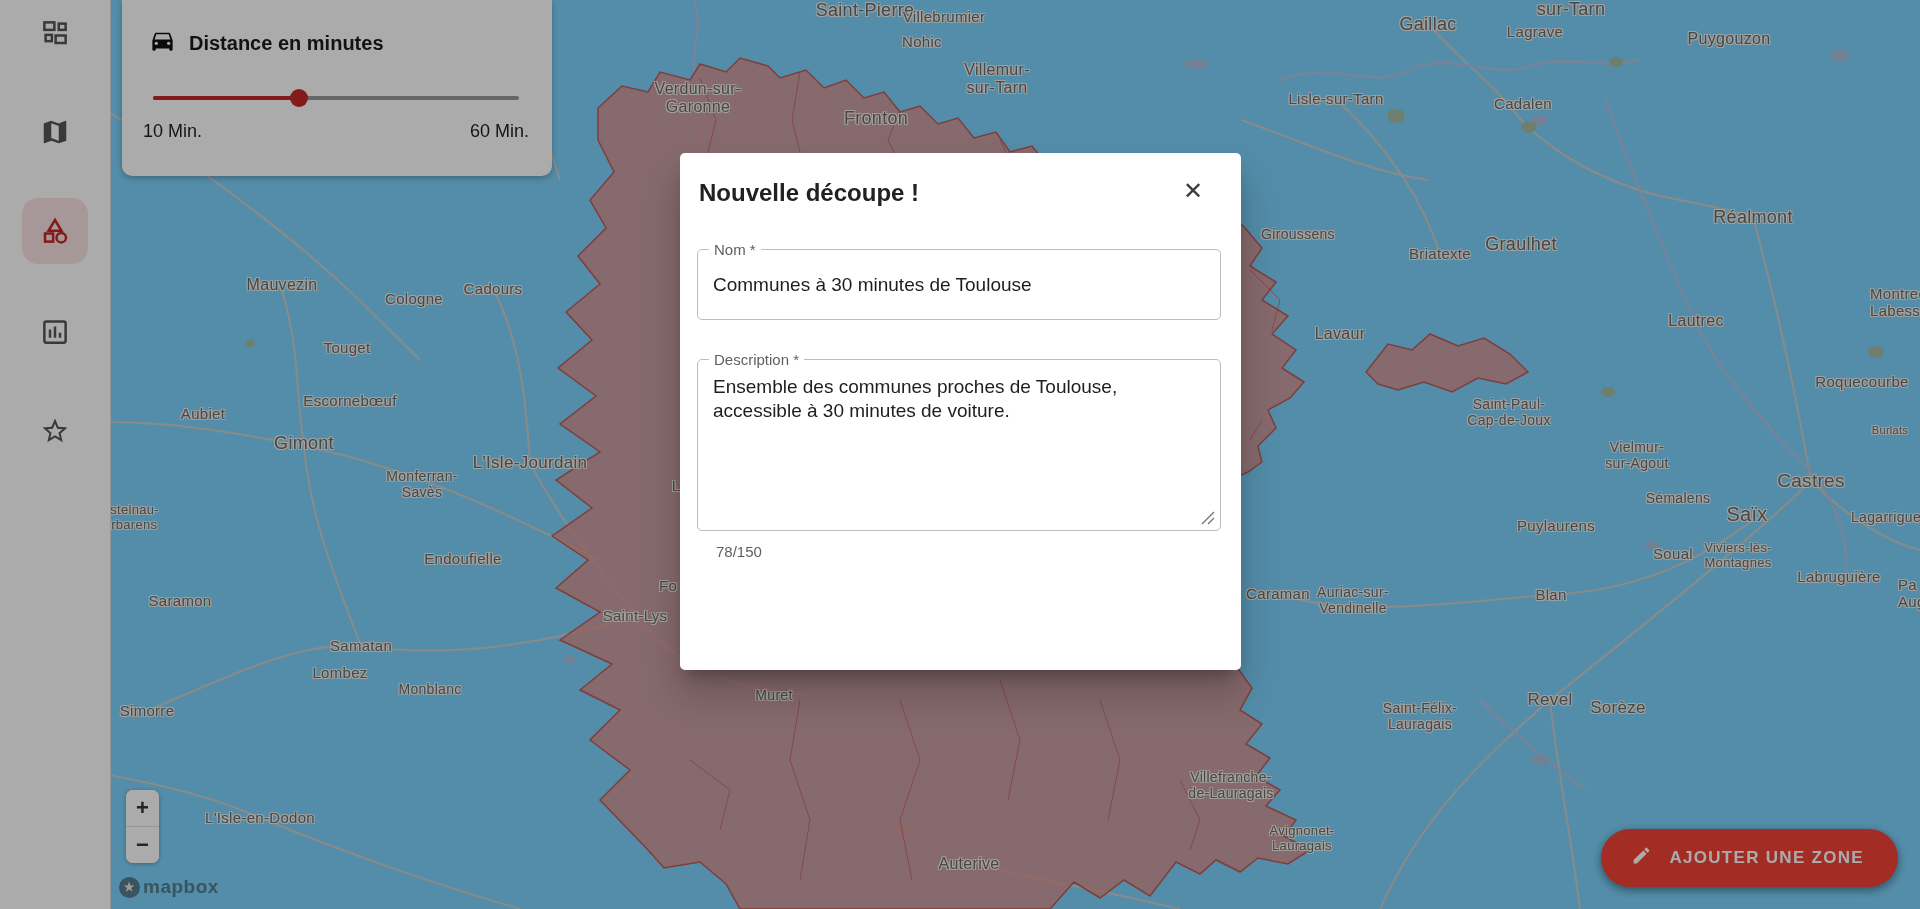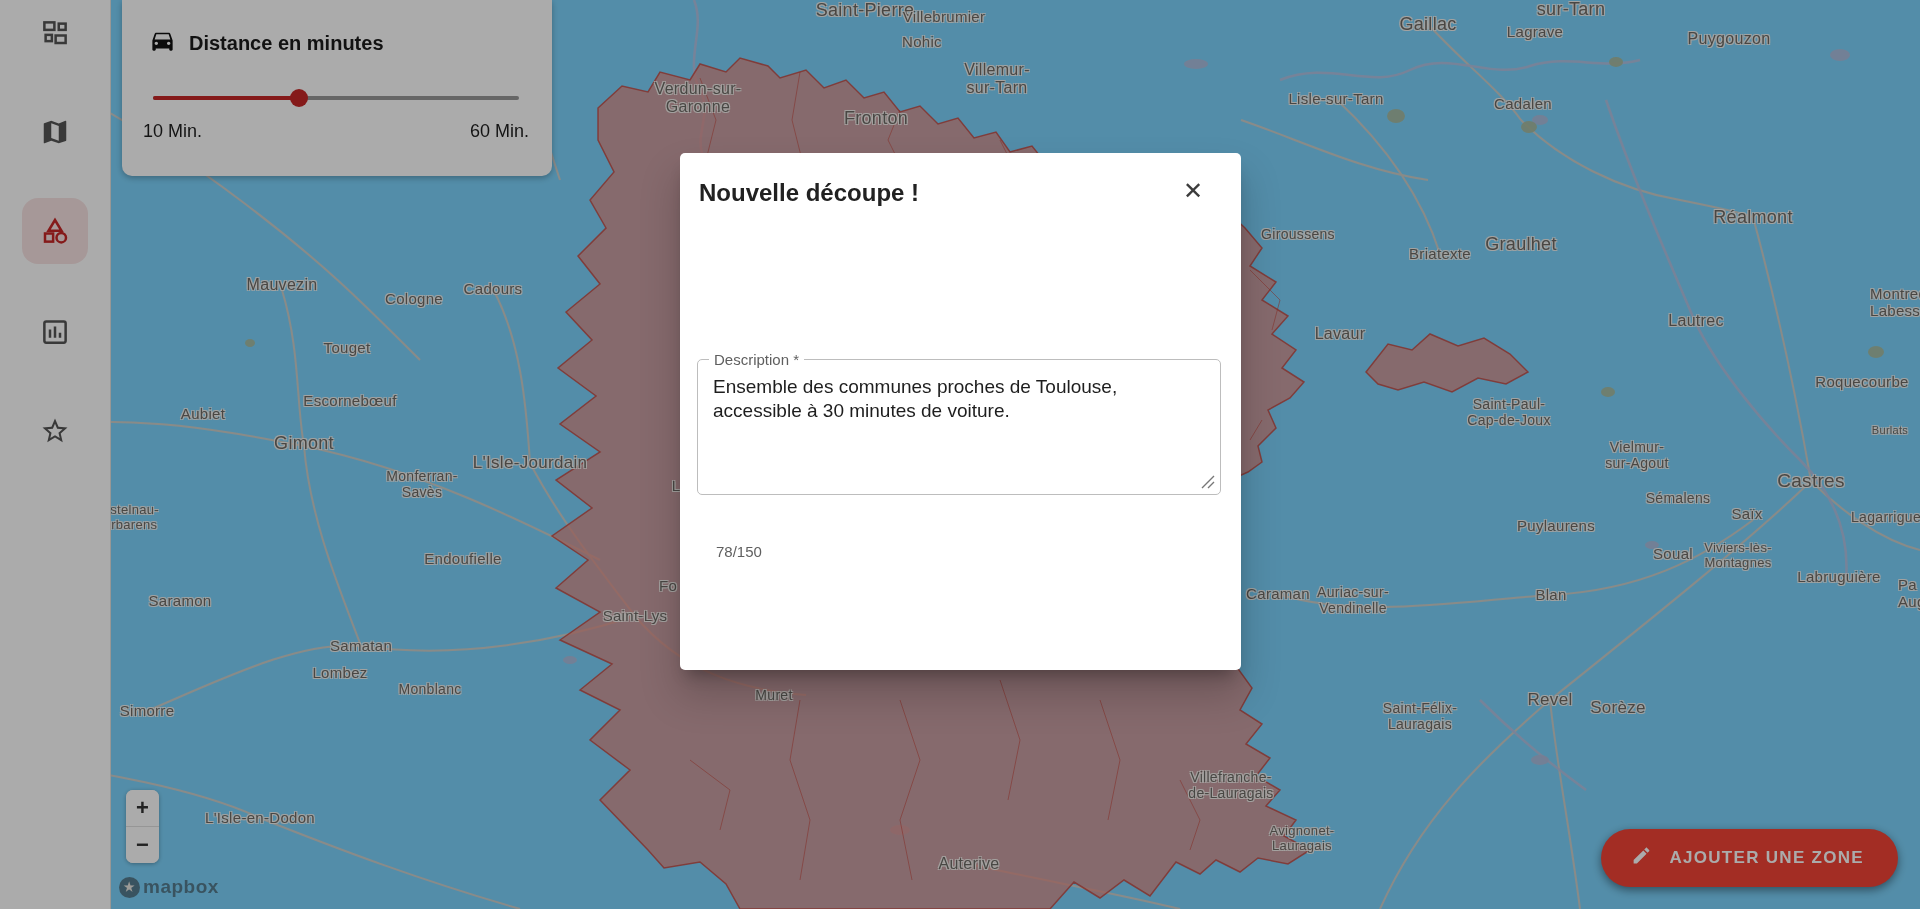--- a/index.html
+++ b/index.html
@@ -57,21 +57,21 @@
   .m-title { position:absolute; left:19px; top:26px; font-size:24px; font-weight:700; color:#212121; }
   .m-close { position:absolute; right:32px; top:22px; font-size:24px; color:#3c3c3c; cursor:pointer;
     width:32px; height:32px; display:flex; align-items:center; justify-content:center; }
   .field { position:absolute; left:17px; right:20px; border:1px solid #bdbdbd; border-radius:5px; background:#fff; }
   .field-label { position:absolute; top:-9px; left:11px; background:#fff; padding:0 5px; font-size:15px; color:#5f5f5f; }
   .field input { width:100%; height:100%; border:none; outline:none; background:transparent;
     padding:0 15px; font-family:inherit; font-size:19px; color:#1e1e1e; }
   .field textarea { width:100%; height:100%; border:none; outline:none; background:transparent; resize:none;
     padding:15px 58px 15px 15px; font-family:inherit; font-size:19px; line-height:24px; color:#1e1e1e; }
   .nom-field { top:96px; height:71px; }
-  .desc-field { top:206px; height:136px; }
+  .desc-field { top:206px; height:172px; }
   .resize-handle { position:absolute; right:5px; bottom:5px; width:14px; height:14px; }
   .m-counter { position:absolute; left:36px; top:390px; font-size:15px; color:#5f5f5f; }
   .btn-row { position:absolute; right:28px; top:455px; display:flex; gap:14px; }
   .text-btn { border:none; background:transparent; font-family:inherit; font-size:17px; font-weight:700;
     letter-spacing:1.1px; padding:9px 13px; cursor:pointer; border-radius:4px; }
   .btn-cancel { color:#383838; }
   .btn-submit { color:#f44336; }
 </style>
 </head>
 <body>
@@ -182,21 +182,21 @@
       <div class="map-label" style="left: 1696px; top: 321px; font-size: 16px;">Lautrec</div>
       <div class="map-label" style="left: 1340px; top: 334px; font-size: 16px;">Lavaur</div>
       <div class="map-label" style="left: 1509px; top: 412px; font-size: 14px;">Saint-Paul-
 Cap-de-Joux</div>
       <div class="map-label" style="left: 1862px; top: 382px; font-size: 15px;">Roquecourbe</div>
       <div class="map-label" style="left: 1890px; top: 430px; font-size: 11px;">Burlats</div>
       <div class="map-label" style="left: 1637px; top: 455px; font-size: 14px;">Vielmur-
 sur-Agout</div>
       <div class="map-label" style="left: 1811px; top: 481px; font-size: 19px;">Castres</div>
       <div class="map-label" style="left: 1678px; top: 498px; font-size: 14px;">Sémalens</div>
-      <div class="map-label" style="left: 1747px; top: 514px; font-size: 15px;">Saïx</div>
+      <div class="map-label" style="left: 1747px; top: 514px; font-size: 20px;">Saïx</div>
       <div class="map-label" style="left: 1886px; top: 517px; font-size: 14px;">Lagarrigue</div>
       <div class="map-label" style="left: 1556px; top: 526px; font-size: 15px;">Puylaurens</div>
       <div class="map-label" style="left: 1673px; top: 554px; font-size: 15px;">Soual</div>
       <div class="map-label" style="left: 1738px; top: 556px; font-size: 13px;">Viviers-lès-
 Montagnes</div>
       <div class="map-label" style="left: 1839px; top: 577px; font-size: 15px;">Labruguière</div>
       <div class="map-label a-left" style="left: 1898px; top: 593px; font-size: 15px;">Pa
 Aug</div>
       <div class="map-label" style="left: 1278px; top: 594px; font-size: 15px;">Caraman</div>
       <div class="map-label" style="left: 1353px; top: 600px; font-size: 14px;">Auriac-sur-
@@ -320,20 +320,24 @@
   </span>
   <span>AJOUTER UNE ZONE</span>
 </button>
 
 <div class="overlay"></div>
 
 <div class="modal">
   <div class="m-title">Nouvelle découpe !</div>
   <div class="m-close">✕</div>
 
+  <div class="field nom-field">
+    <span class="field-label">Nom *</span>
+    <input type="text" value="Communes à 30 minutes de Toulouse" style="">
+  </div>
 
   <div class="field desc-field">
     <span class="field-label">Description *</span>
     <textarea style="">Ensemble des communes proches de Toulouse, accessible à 30 minutes de voiture.</textarea>
     <svg class="resize-handle" viewBox="0 0 14 14">
       <path d="M1,13 L13,1 M7,13 L13,7" stroke="#777" stroke-width="1.4" fill="none"></path>
     </svg>
   </div>
 
   <div class="m-counter">78/150</div>

